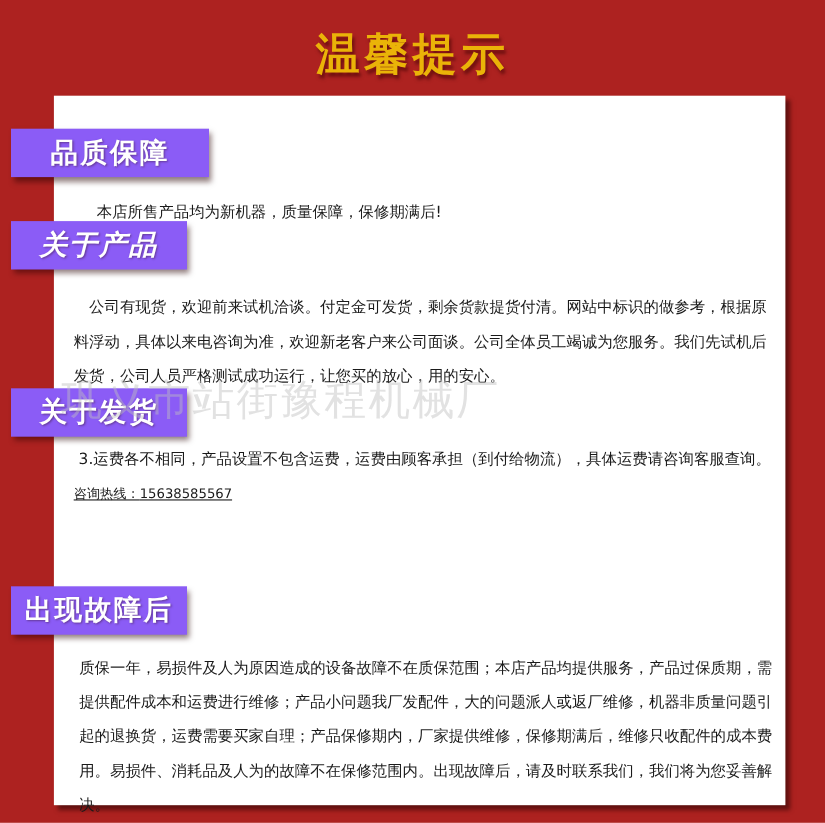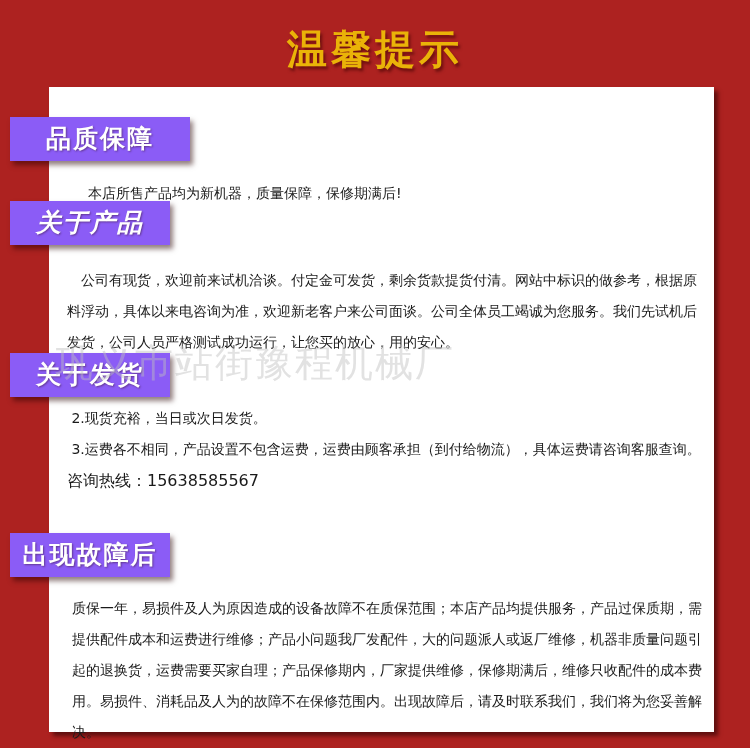--- a/index.html
+++ b/index.html
@@ -28,21 +28,21 @@
       line-height: 44px; text-align: center; letter-spacing: 2px;
       text-shadow: 1px 1px 2px rgba(40,0,0,0.4);
       z-index: 2;
     }
     .sec-head.narrow { width: 160px; }
     .txt {
       position: absolute; color: #1a1a1a; font-size: 14px;
       line-height: 32px; z-index: 1;
     }
     .txt p { margin: 0; }
-    .phone-label { font-size: 16px; }
+    .phone-label { font-size: 12px; text-decoration: underline; }
     .watermark {
       position: absolute; left: 55px; top: 338px; width: 680px;
       font-size: 38px; color: rgba(190,190,190,0.45);
       letter-spacing: 2px; z-index: 3; pointer-events: none;
       font-family: "DejaVu Serif", serif; white-space: nowrap;
     }
   </style>
 </head>
 <body>
 
@@ -55,21 +55,20 @@
   <p>本店所售产品均为新机器，质量保障，保修期满后!</p>
 </div>
 
 <div class="sec-head narrow" style="top:201px;font-style:italic;">关于产品</div>
 <div class="txt" style="left:67px; top:265px; width:642px; line-height:31px;">
   <p>　公司有现货，欢迎前来试机洽谈。付定金可发货，剩余货款提货付清。网站中标识的做参考，根据原料浮动，具体以来电咨询为准，欢迎新老客户来公司面谈。公司全体员工竭诚为您服务。我们先试机后发货，公司人员严格测试成功运行，让您买的放心，用的安心。</p>
 </div>
 
 <div class="sec-head narrow" style="top:353px;text-align:center;">关于发货</div>
 <div class="txt" style="left:67px; top:403px; width:642px; line-height:31px;">
-  <p>&nbsp;2.现货充裕，当日或次日发货。</p>
   <p><span>&nbsp;3.运费各不相同，产品设置不包含运费，运费由顾客承担（到付给物流），具体运费请咨询客服查询。</span><span class="phone-label">咨询热线：</span><span class="phone-label">15638585567</span></p>
 </div>
 
 <div class="sec-head narrow" style="top:533px;">出现故障后</div>
 <div class="txt" style="left:72px; top:593px; width:636px; line-height:31px;">
   <p>质保一年，易损件及人为原因造成的设备故障不在质保范围；本店产品均提供服务，产品过保质期，需提供配件成本和运费进行维修；产品小问题我厂发配件，大的问题派人或返厂维修，机器非质量问题引起的退换货，运费需要买家自理；产品保修期内，厂家提供维修，保修期满后，维修只收配件的成本费用。易损件、消耗品及人为的故障不在保修范围内。出现故障后，请及时联系我们，我们将为您妥善解决。</p>
 </div>
 
 <div class="watermark">巩义市站街豫程机械厂</div>
 

